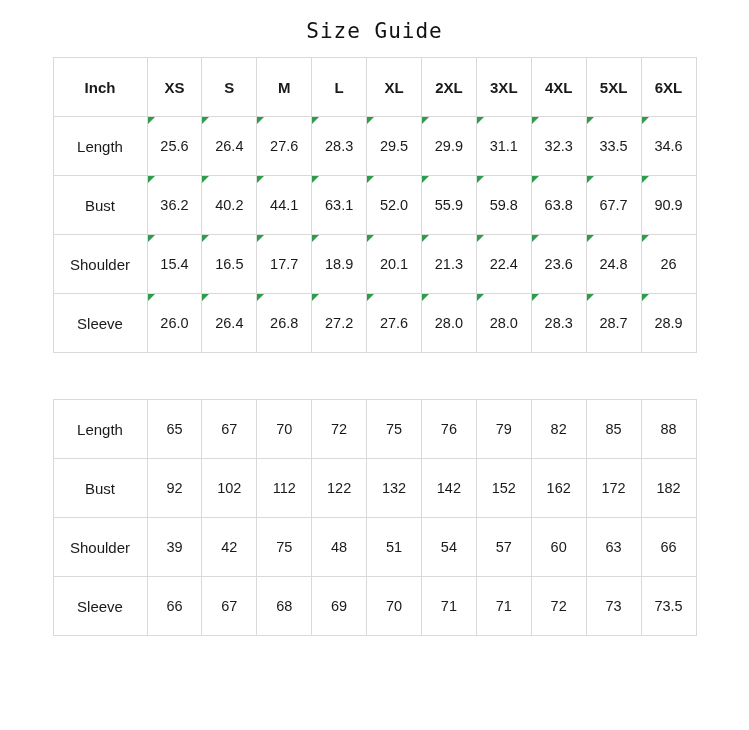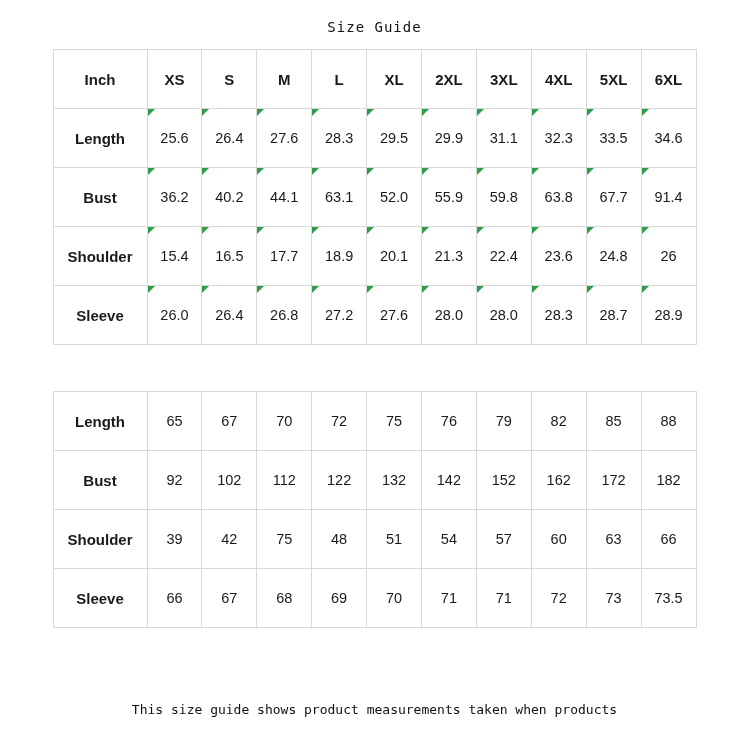--- a/index.html
+++ b/index.html
@@ -16,21 +16,21 @@
   }
   .page {
     position: relative;
     width: 749px;
     height: 730px;
     box-sizing: border-box;
   }
   .title {
     text-align: center;
     font-family: "DejaVu Sans Mono", monospace;
-    font-size: 14px;
+    font-size: 21px;
     letter-spacing: 1px;
     color: #111111;
     padding-top: 19px;
     padding-bottom: 14px;
   }
   table.size-table {
     width: 644px;
     margin: 0 auto;
     border-collapse: collapse;
     table-layout: fixed;
@@ -43,21 +43,21 @@
     font-size: 14.5px;
     color: #1a1a1a;
     position: relative;
     background: #ffffff;
   }
   table.size-table tr.header-row td {
     font-weight: bold;
     font-size: 15px;
   }
   table.size-table td.rowhead {
-    font-weight: bold;
+    font-weight: normal;
     font-size: 15px;
     width: 91px;
   }
   table.size-table td.corner {
     font-weight: bold;
     font-size: 15px;
     width: 91px;
     text-align: center;
   }
   
@@ -128,21 +128,21 @@
         <td class="rowhead">Bust</td>
         <td class="mark">36.2</td>
         <td class="mark">40.2</td>
         <td class="mark">44.1</td>
         <td class="mark">63.1</td>
         <td class="mark">52.0</td>
         <td class="mark">55.9</td>
         <td class="mark">59.8</td>
         <td class="mark">63.8</td>
         <td class="mark">67.7</td>
-        <td class="mark">91.4</td>
+        <td class="mark">90.9</td>
       </tr>
       <tr>
         <td class="rowhead">Shoulder</td>
         <td class="mark">15.4</td>
         <td class="mark">16.5</td>
         <td class="mark">17.7</td>
         <td class="mark">18.9</td>
         <td class="mark">20.1</td>
         <td class="mark">21.3</td>
         <td class="mark">22.4</td>
@@ -219,16 +219,15 @@
         <td>71</td>
         <td>71</td>
         <td>72</td>
         <td>73</td>
         <td>73.5</td>
       </tr>
     </tbody>
   </table>
 
   <div class="footnote">
-    <div>This size guide shows product measurements taken when products</div>
   </div>
 
 </div>
 
 </body></html>

